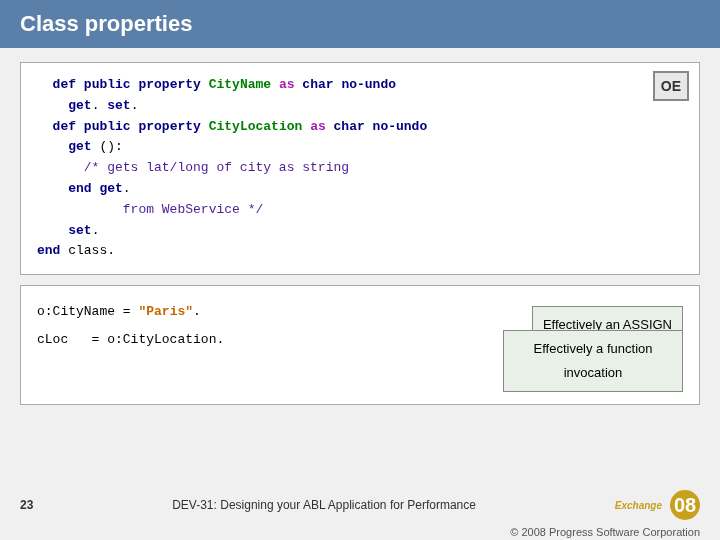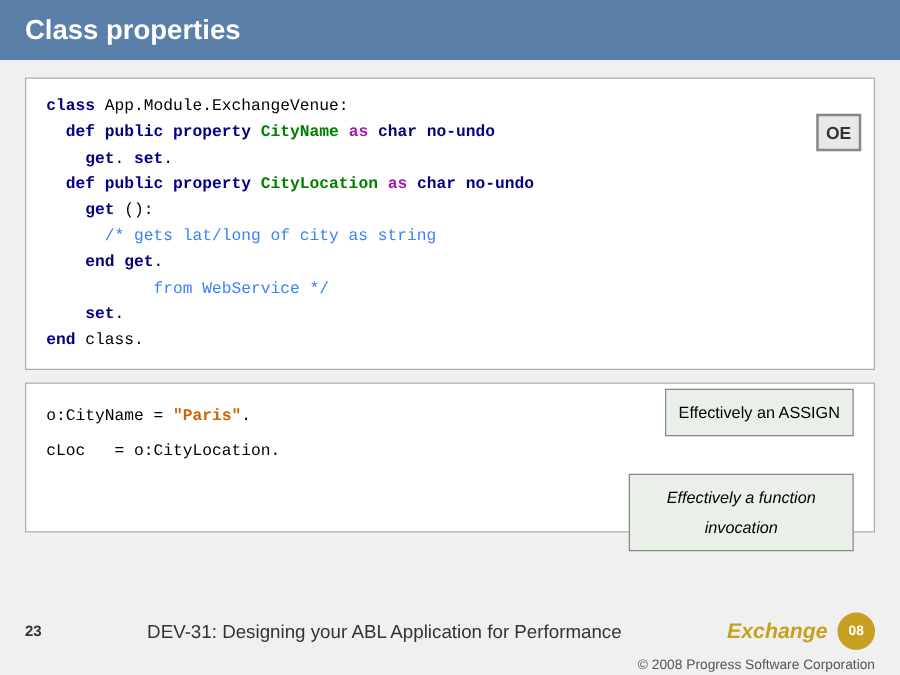--- a/index.html
+++ b/index.html
@@ -56,36 +56,35 @@
       position: absolute;
       top: 8px;
       right: 10px;
       background: #e8e8e8;
       border: 2px solid #888;
       color: #333;
       font-size: 14px;
       font-weight: bold;
       padding: 2px 6px;
       font-family: Arial, sans-serif;
-      margin-top: 20px;
     }
 
     .kw-class { color: #000080; font-weight: bold; }
     .kw-def { color: #000080; font-weight: bold; }
     .kw-public { color: #000080; font-weight: bold; }
     .kw-property { color: #000080; font-weight: bold; }
     .kw-as { color: #a21caf; font-weight: bold; }
     .kw-char { color: #000080; font-weight: bold; }
     .kw-no-undo { color: #000080; font-weight: bold; }
     .kw-get { color: #000080; font-weight: bold; }
     .kw-set { color: #000080; font-weight: bold; }
     .kw-end { color: #000080; font-weight: bold; }
     .kw-new { color: #0000cc; font-weight: bold; }
     .prop-name { color: #008000; font-weight: bold; }
-    .comment { color: #3b82f6; }
+    .comment { color: #4c1d95; }
     .string-val { color: #cc6600; font-weight: bold; }
     .normal { color: #000; }
 
     .bottom-area {
       background: white;
       border: 1px solid #aaa;
       padding: 10px 16px;
       font-family: 'Courier New', Courier, monospace;
       font-size: 13px;
       line-height: 1.85;
@@ -100,77 +99,73 @@
       border: 1px solid #888;
       padding: 6px 10px;
       font-family: Arial, sans-serif;
       font-size: 13px;
       font-weight: normal;
       text-align: center;
       max-width: 180px;
     }
 
     .callout-assign {
-      top: 4px;
+      top: 20px;
     }
 
     .callout-function {
-      top: 72px;
-      font-style: italic;
+      top: 44px;
     }
 
     .footer-bottom-left {
       color: #333;
       font-size: 12px;
       font-weight: bold;
     }
 
     .logo-area {
       display: flex;
       align-items: center;
       gap: 8px;
     }
 
     .logo-text {
-      font-size: 17px;
+      font-size: 10px;
       color: #c8a020;
       font-style: italic;
       font-weight: bold;
     }
 
     .num-circle {
       background: #c8a020;
       border-radius: 50%;
       width: 30px;
       height: 30px;
       display: flex;
       align-items: center;
       justify-content: center;
       color: white;
-      font-size: 11px;
+      font-size: 20px;
       font-weight: bold;
     }
   </style>
 </head>
 <body>
 
 <div class="slide">
 
   <div class="header">
     <span class="header-title">Class properties</span>
   </div>
 
   <div class="content">
 
     <div class="code-box">
       <span class="oe-badge">OE</span>
       <div>
-        <span class="kw-class">class</span><span class="normal"> App.Module.ExchangeVenue:</span>
-      </div>
-      <div>
         <span class="normal">&nbsp;&nbsp;</span><span class="kw-def">def</span><span class="normal"> </span><span class="kw-public">public</span><span class="normal"> </span><span class="kw-property">property</span><span class="normal"> </span><span class="prop-name">CityName</span><span class="normal"> </span><span class="kw-as">as</span><span class="normal"> </span><span class="kw-char">char</span><span class="normal"> </span><span class="kw-no-undo">no-undo</span>
       </div>
       <div>
         <span class="normal">&nbsp;&nbsp;&nbsp;&nbsp;</span><span class="kw-get">get</span><span class="normal">. </span><span class="kw-set">set</span><span class="normal">.</span>
       </div>
       <div>
         <span class="normal">&nbsp;&nbsp;</span><span class="kw-def">def</span><span class="normal"> </span><span class="kw-public">public</span><span class="normal"> </span><span class="kw-property">property</span><span class="normal"> </span><span class="prop-name">CityLocation</span><span class="normal"> </span><span class="kw-as">as</span><span class="normal"> </span><span class="kw-char">char</span><span class="normal"> </span><span class="kw-no-undo">no-undo</span>
       </div>
       <div>
         <span class="normal">&nbsp;&nbsp;&nbsp;&nbsp;</span><span class="kw-get">get</span><span class="normal"> ():</span>
@@ -208,21 +203,21 @@
       <div style="margin-top:4px;">
         <span class="normal">cLoc&nbsp;&nbsp; = o:CityLocation.</span>
       </div>
 
     </div>
 
   </div>
 
   <div style="margin-top: auto; background: #f0f0f0; padding: 4px 20px 2px 20px; display:flex; align-items:center; justify-content:space-between;text-align:center;">
     <span class="footer-bottom-left">23</span>
-    <span class="footer-bottom-left" style="font-size:15px; font-weight:normal;">DEV-31: Designing your ABL Application for Performance</span>
+    <span class="footer-bottom-left" style="font-size:12px; font-weight:normal;">DEV-31: Designing your ABL Application for Performance</span>
     <div class="logo-area">
       <span class="logo-text">Exchange</span>
       <div class="num-circle">
         <span>08</span>
       </div>
     </div>
   </div>
   <div style="background:#f0f0f0; padding: 0 20px 0 20px; text-align:right;">
     <span style="font-size:11px; color:#555;">© 2008 Progress Software Corporation</span>
   </div>

